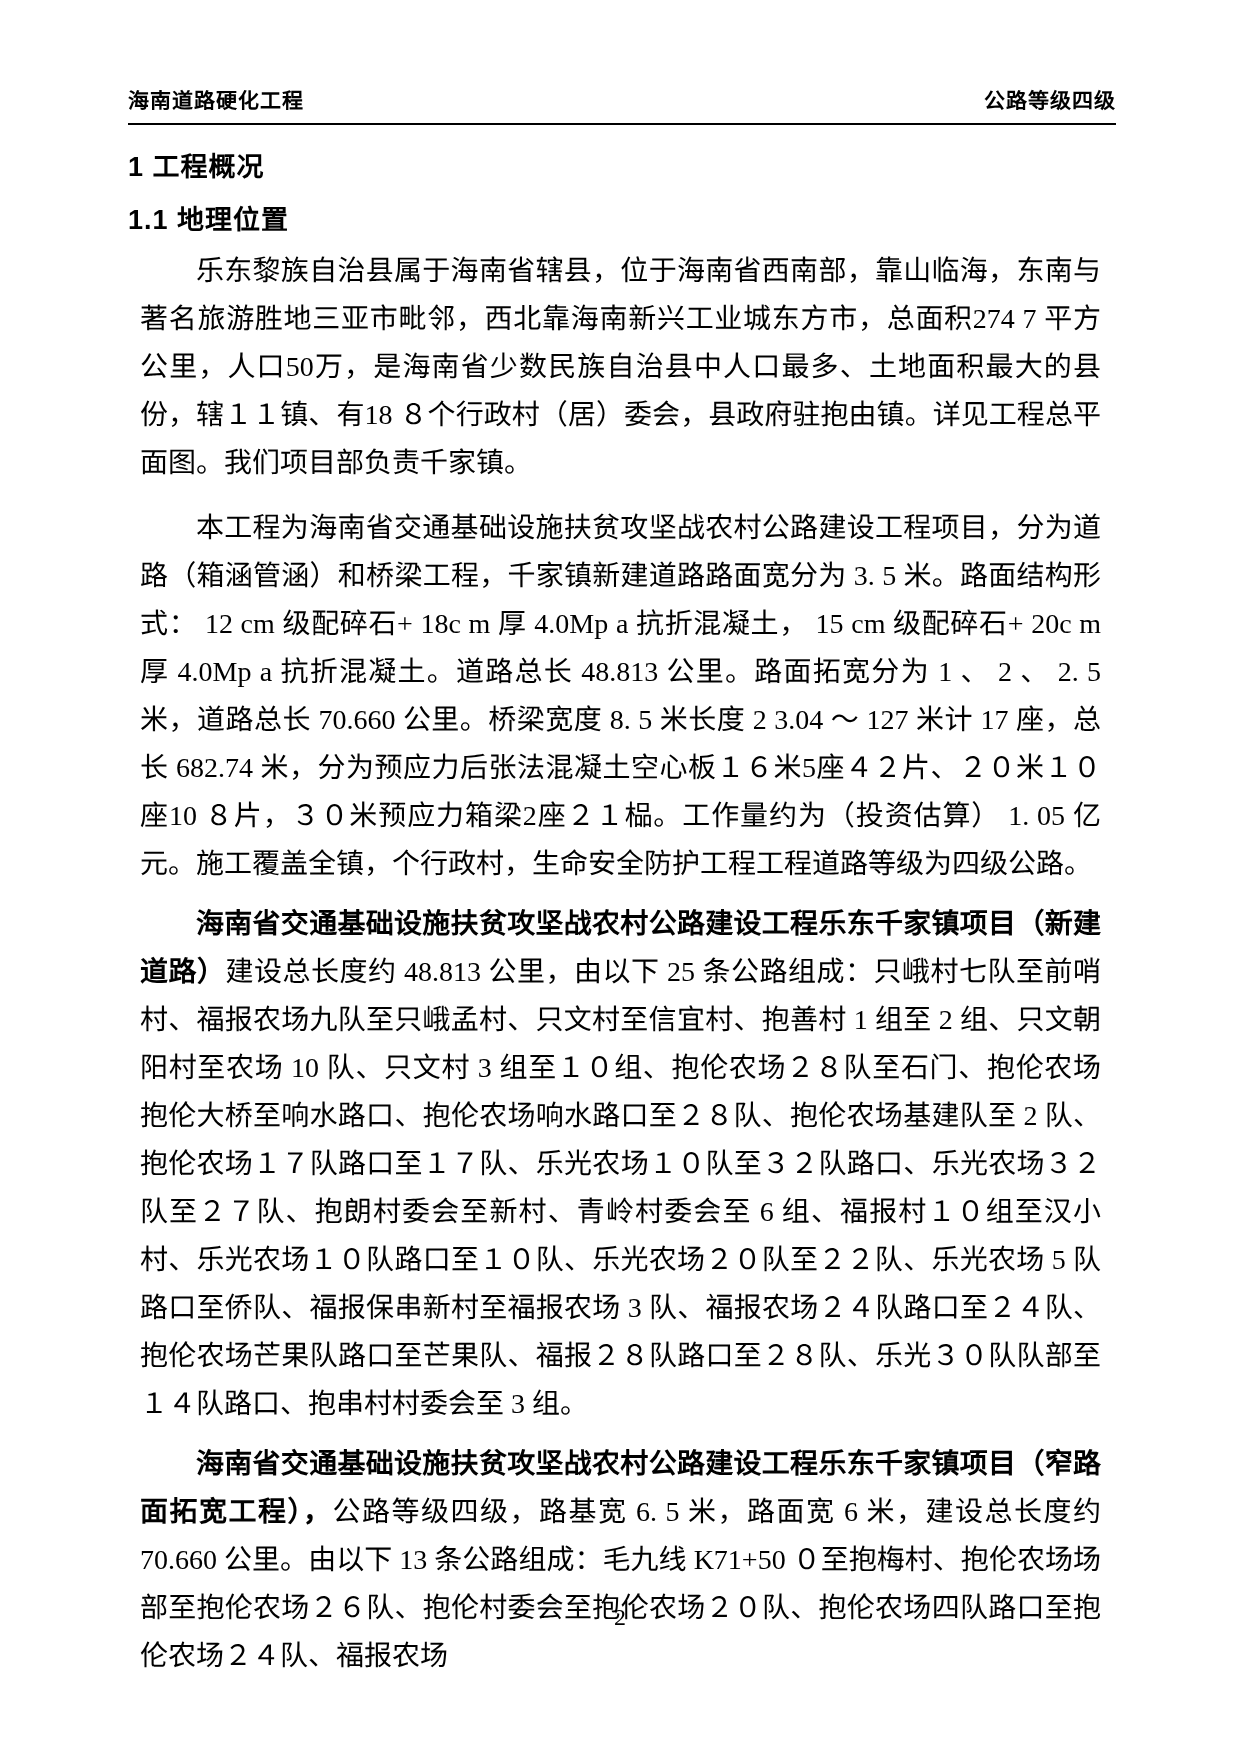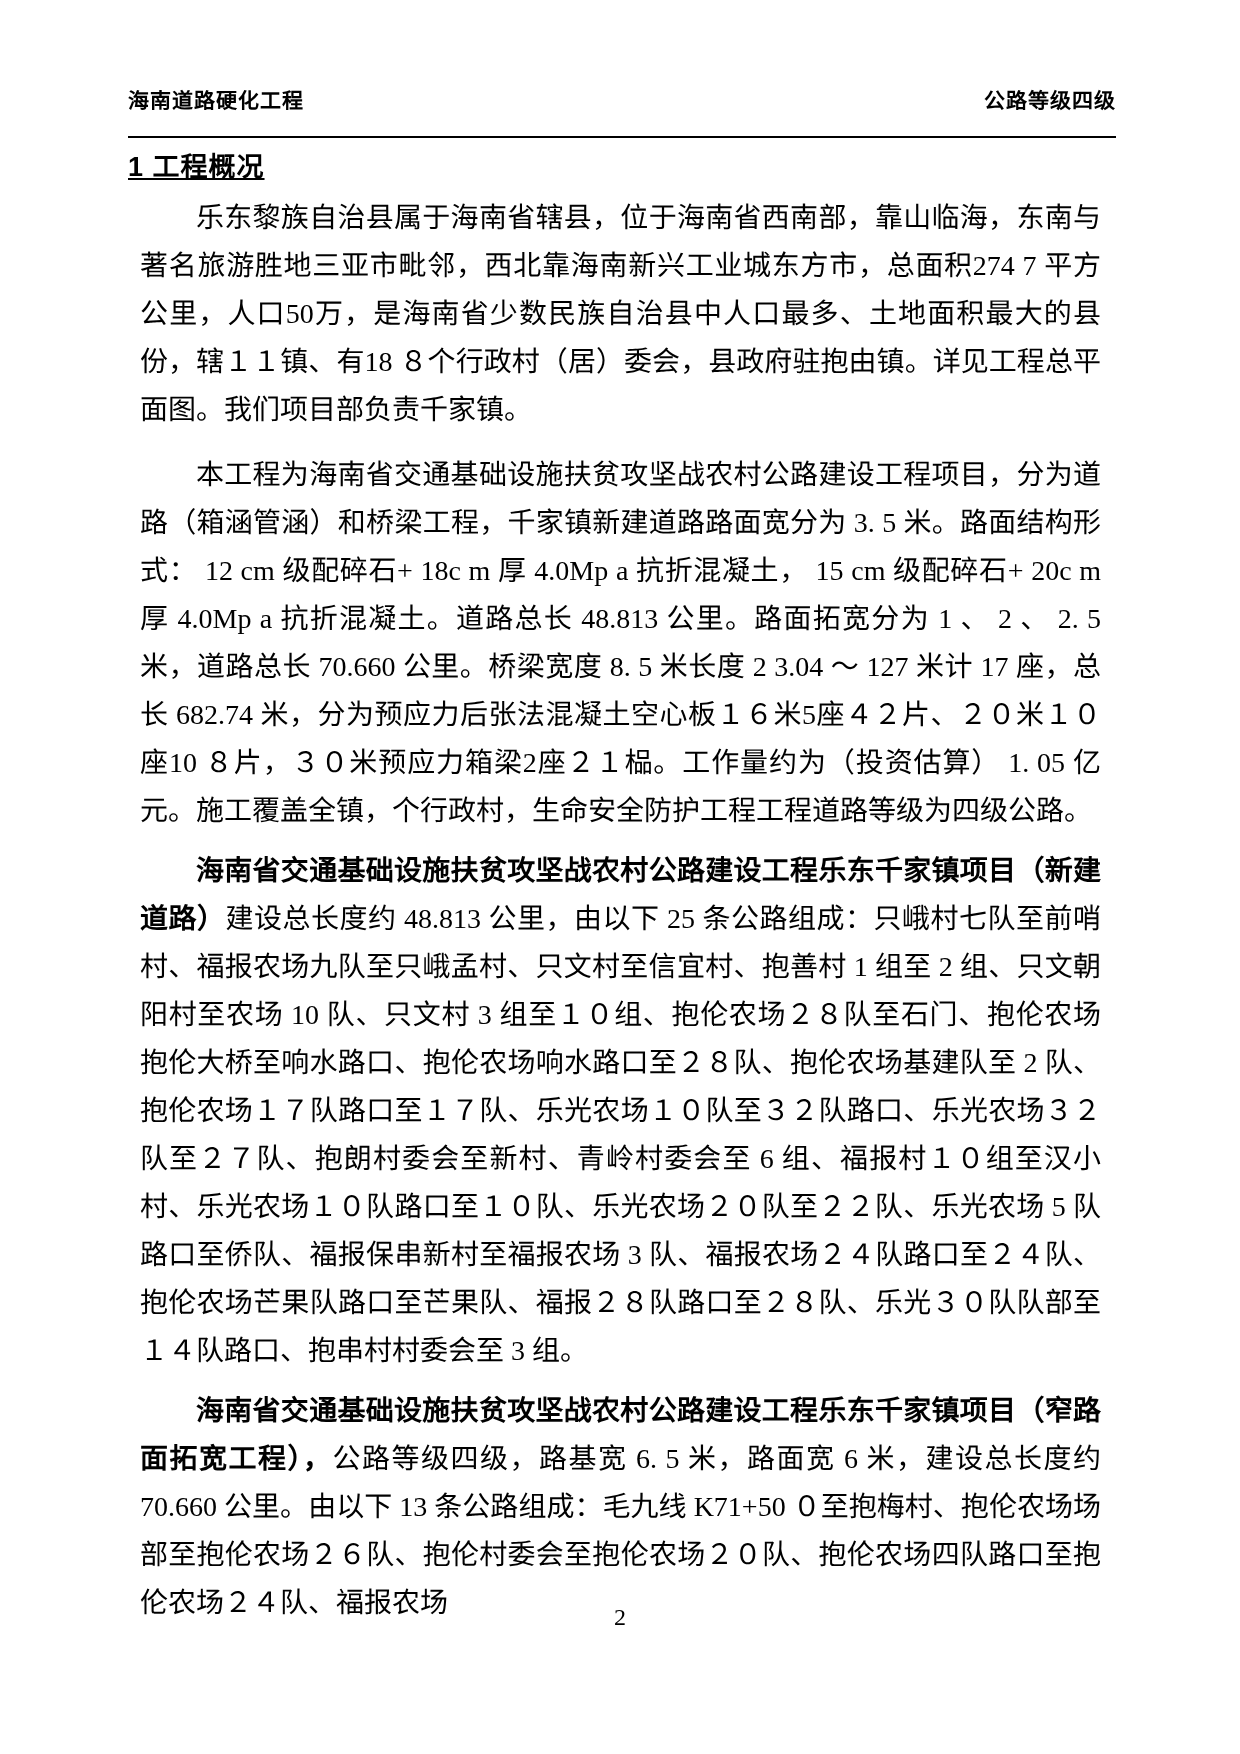--- a/index.html
+++ b/index.html
@@ -20,39 +20,38 @@
   }
   .header {
     position: absolute;
     top: 84px;
     left: 128px;
     right: 124px;
     display: flex;
     justify-content: space-between;
     align-items: flex-end;
     border-bottom: 2px solid #000000;
-    padding-bottom: 22px;
+    padding-bottom: 9px;
     font-size: 21px;
     font-weight: bold;
     letter-spacing: 1px;
   }
   .content {
     position: absolute;
     top: 119px;
     left: 128px;
     right: 127px;
   }
   .h-chapter {
     font-family: "Liberation Sans", "DejaVu Sans", sans-serif;
     font-size: 27px;
     font-weight: bold;
     line-height: 30px;
     margin: 33px 0 0 0;
     letter-spacing: 1px;
-    text-decoration: underline;
   }
   .h-section {
     font-family: "Liberation Sans", "DejaVu Sans", sans-serif;
     font-size: 27px;
     font-weight: bold;
     line-height: 30px;
     margin: 23px 0 0 0;
     letter-spacing: 1px;
   }
   .h-section.second {
@@ -88,20 +87,21 @@
 
   <div class="header">
     <span>海南道路硬化工程</span>
     <span>公路等级四级</span>
   </div>
 
   <div class="content">
 
     <div class="h-chapter">1 工程概况</div>
 
+    <div class="h-section">1.1 地理位置</div>
 
     <p class="body-para para-1">乐东黎族自治县属于海南省辖县，位于海南省西南部，靠山临海，东南与著名旅游胜地三亚市毗邻，西北靠海南新兴工业城东方市，总面积274 7 平方公里，人口50万，是海南省少数民族自治县中人口最多、土地面积最大的县份，辖１１镇、有18 ８个行政村（居）委会，县政府驻抱由镇。详见工程总平面图。我们项目部负责千家镇。</p>
 
 
     <p class="body-para para-2">本工程为海南省交通基础设施扶贫攻坚战农村公路建设工程项目，分为道路（箱涵管涵）和桥梁工程，千家镇新建道路路面宽分为 3. 5 米。路面结构形式： 12 cm 级配碎石+ 18c m 厚 4.0Mp a 抗折混凝土， 15 cm 级配碎石+ 20c m 厚 4.0Mp a 抗折混凝土。道路总长 48.813 公里。路面拓宽分为 1 、 2 、 2. 5 米，道路总长 70.660 公里。桥梁宽度 8. 5 米长度 2 3.04 ～ 127 米计 17 座，总长 682.74 米，分为预应力后张法混凝土空心板１６米5座４２片、２０米１０座10 ８片，３０米预应力箱梁2座２１榀。工作量约为（投资估算） 1. 05 亿元。施工覆盖全镇，个行政村，生命安全防护工程工程道路等级为四级公路。</p>
 
     <p class="body-para para-3"><strong class="bold-lead">海南省交通基础设施扶贫攻坚战农村公路建设工程乐东千家镇项目（新建道路）</strong><span>建设总长度约 48.813 公里，由以下 25 条公路组成：只峨村七队至前哨村、福报农场九队至只峨孟村、只文村至信宜村、抱善村 1 组至 2 组、只文朝阳村至农场 10 队、只文村 3 组至１０组、抱伦农场２８队至石门、抱伦农场抱伦大桥至响水路口、抱伦农场响水路口至２８队、抱伦农场基建队至 2 队、抱伦农场１７队路口至１７队、乐光农场１０队至３２队路口、乐光农场３２队至２７队、抱朗村委会至新村、青岭村委会至 6 组、福报村１０组至汉小村、乐光农场１０队路口至１０队、乐光农场２０队至２２队、乐光农场 5 队路口至侨队、福报保串新村至福报农场 3 队、福报农场２４队路口至２４队、抱伦农场芒果队路口至芒果队、福报２８队路口至２８队、乐光３０队队部至１４队路口、抱串村村委会至 3 组。</span></p>
 
     <p class="body-para para-4"><strong class="bold-lead">海南省交通基础设施扶贫攻坚战农村公路建设工程乐东千家镇项目（窄路面拓宽工程），</strong><span>公路等级四级，路基宽 6. 5 米，路面宽 6 米，建设总长度约 70.660 公里。由以下 13 条公路组成：毛九线 K71+50 ０至抱梅村、抱伦农场场部至抱伦农场２６队、抱伦村委会至抱伦农场２０队、抱伦农场四队路口至抱伦农场２４队、福报农场</span></p>
 

